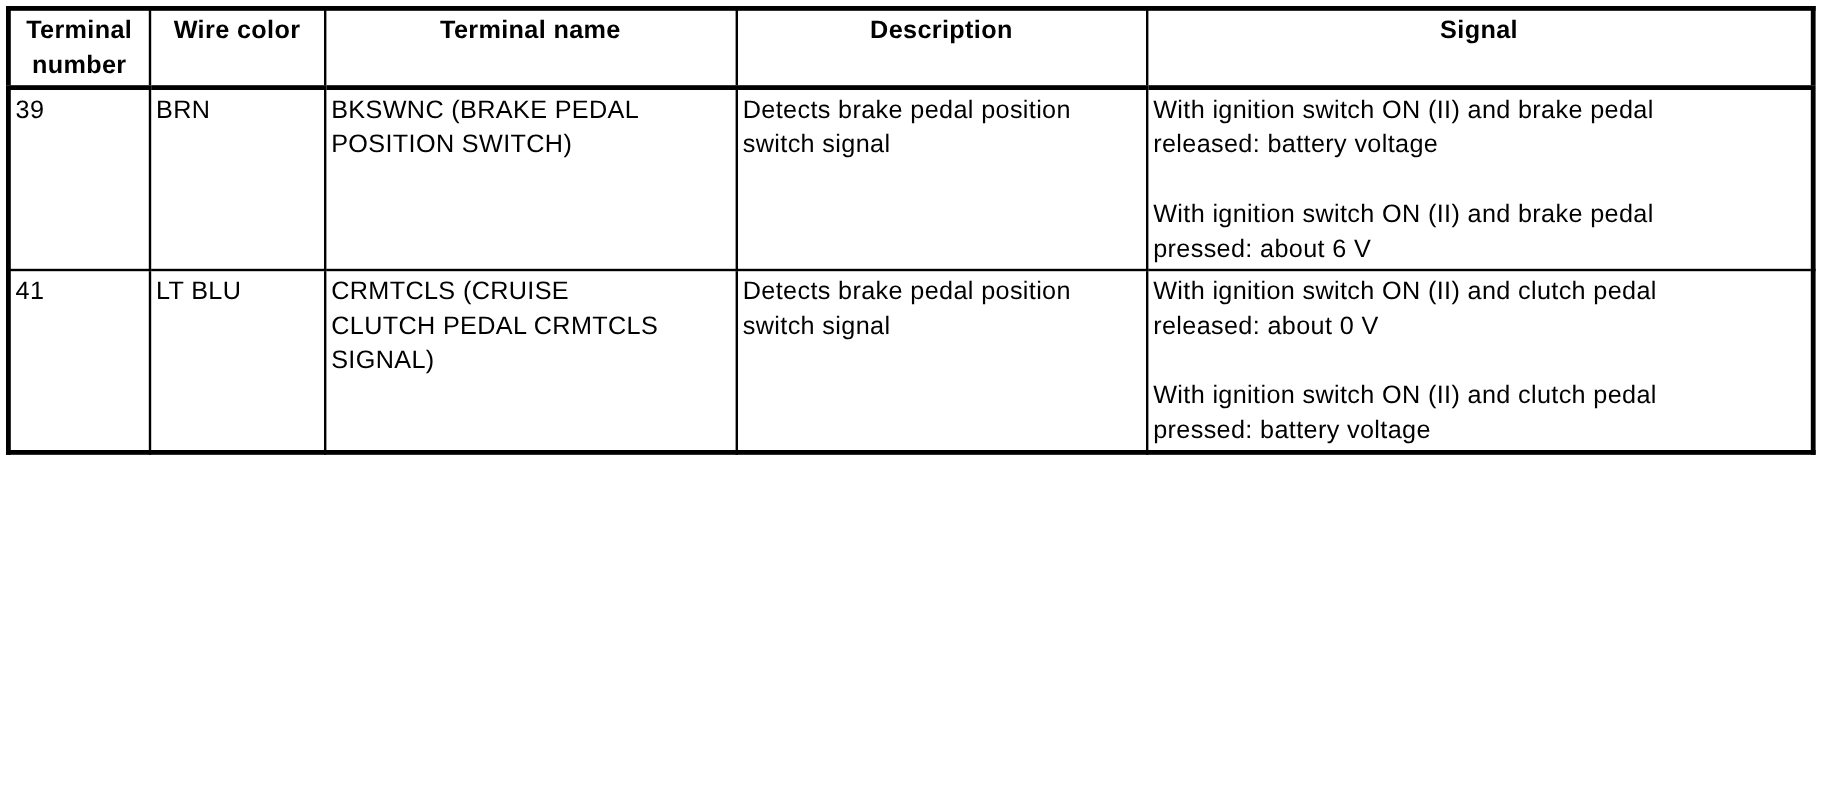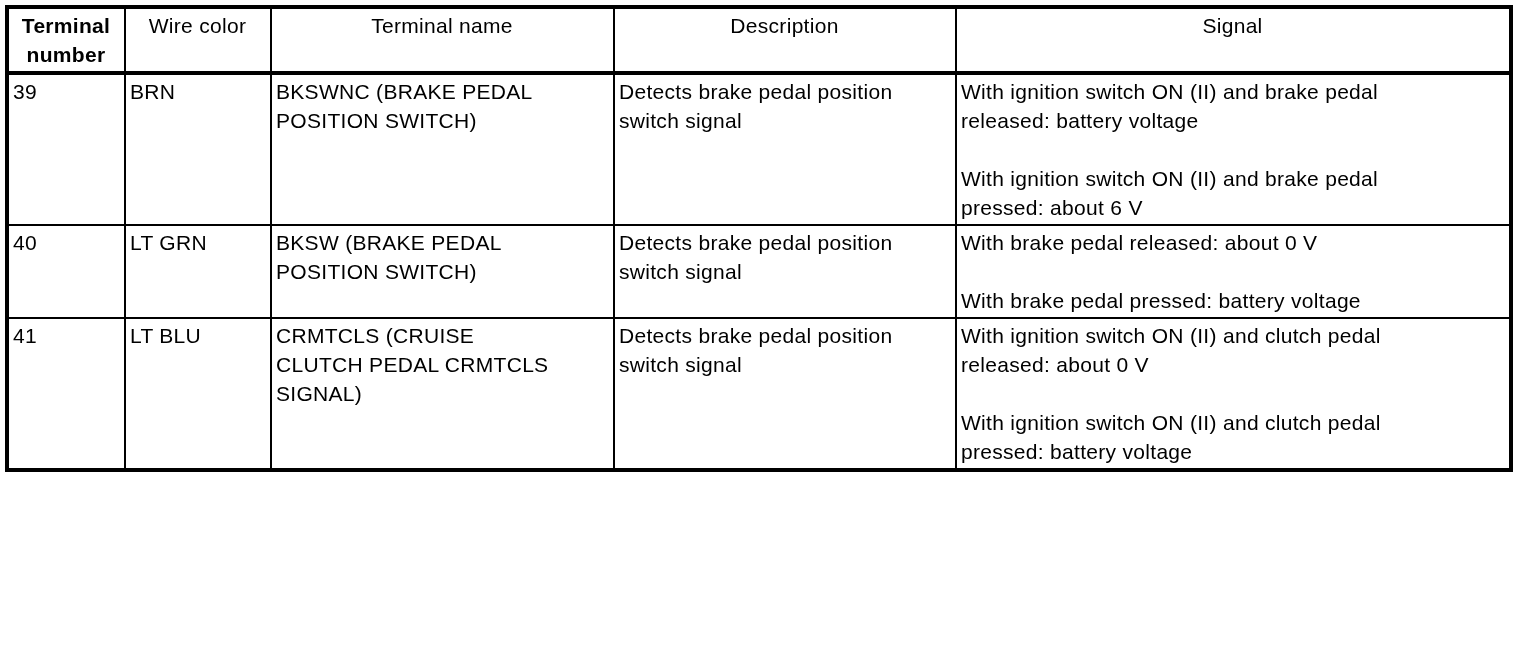--- a/index.html
+++ b/index.html
@@ -28,21 +28,21 @@
     font-size: 21px;
     line-height: 29px;
     letter-spacing: 0.3px;
     padding: 2px 5px 2px 4px;
     white-space: pre-line;
     overflow: hidden;
     box-sizing: border-box;
   }
   thead th {
     border-bottom: 4px solid #000000;
-    font-weight: normal;
+    font-weight: bold;
     text-align: center;
     vertical-align: top;
   }
   th.bold-header { font-weight: bold; }
   td.center { }
 </style>
 </head>
 <body>
 
 <div class="page">
@@ -71,31 +71,20 @@
         <td>BKSWNC (BRAKE PEDAL
 POSITION SWITCH)</td>
         <td>Detects brake pedal position
 switch signal</td>
         <td>With ignition switch ON (II) and brake pedal
 released: battery voltage
 
 With ignition switch ON (II) and brake pedal
 pressed: about 6 V</td>
       </tr>
-      <tr style="height:91px">
-        <td class="center">40</td>
-        <td class="center">LT GRN</td>
-        <td>BKSW (BRAKE PEDAL
-POSITION SWITCH)</td>
-        <td>Detects brake pedal position
-switch signal</td>
-        <td>With brake pedal released: about 0 V
-
-With brake pedal pressed: battery voltage</td>
-      </tr>
       <tr style="height:150px">
         <td class="center">41</td>
         <td class="center">LT BLU</td>
         <td>CRMTCLS (CRUISE
 CLUTCH PEDAL CRMTCLS
 SIGNAL)</td>
         <td>Detects brake pedal position
 switch signal</td>
         <td>With ignition switch ON (II) and clutch pedal
 released: about 0 V

